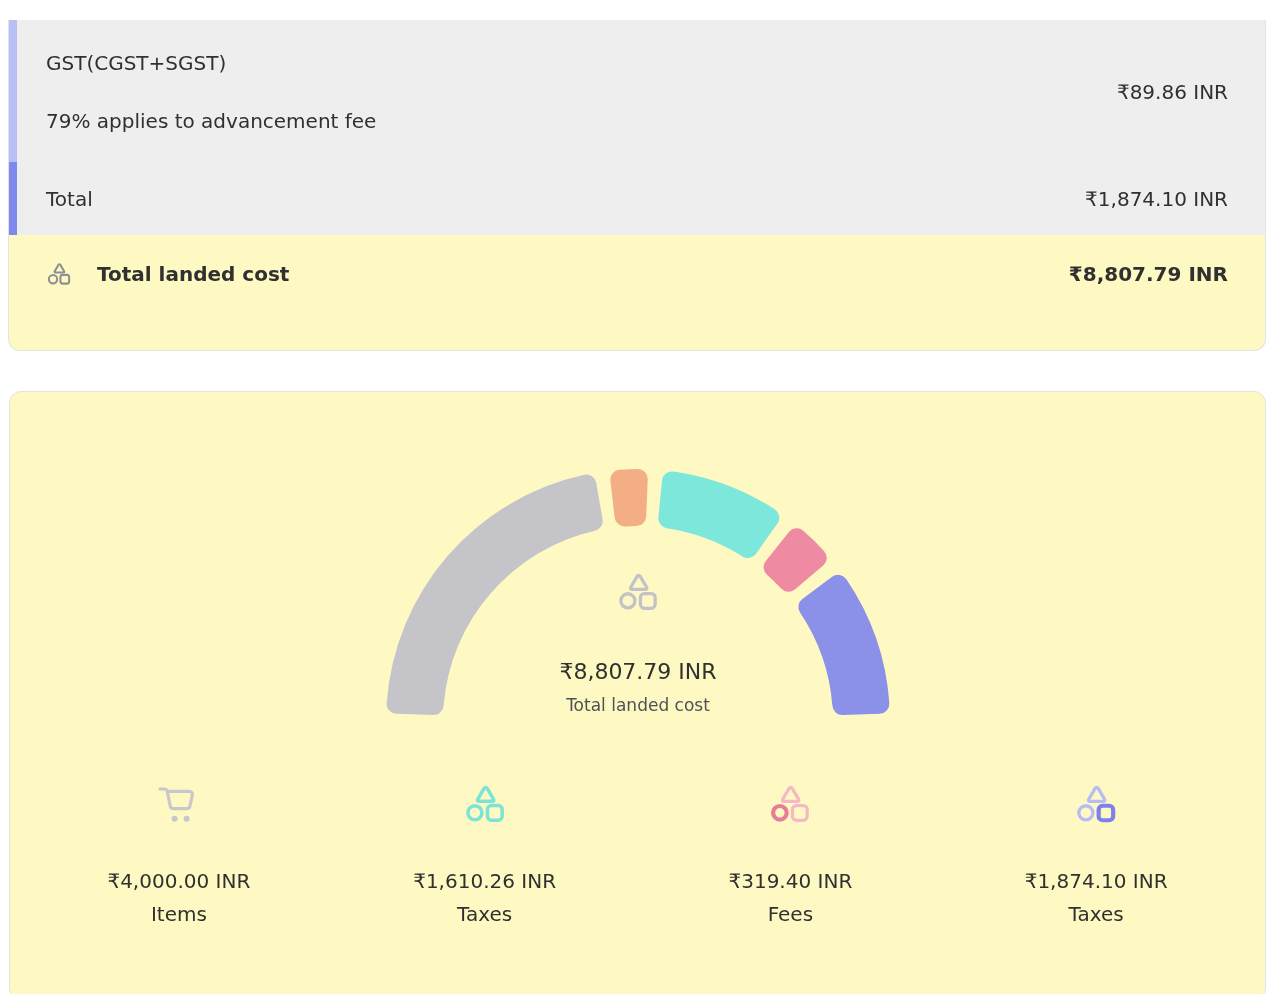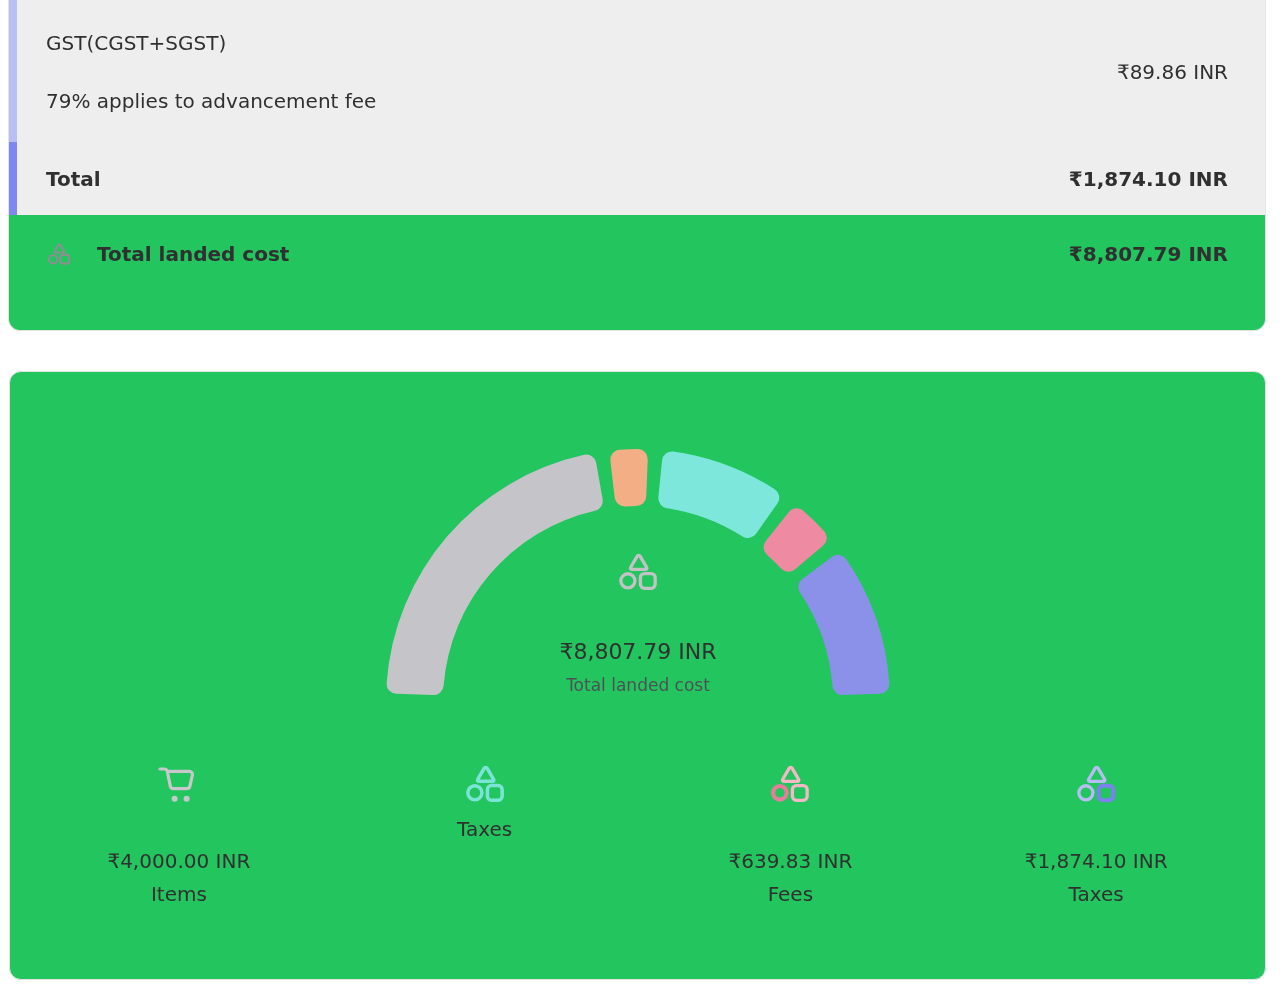--- a/index.html
+++ b/index.html
@@ -1,32 +1,32 @@
 <!DOCTYPE html>
 <html><head>
 <meta charset="utf-8">
 <style>
   * { margin:0; padding:0; box-sizing:border-box; }
   html,body { width:1280px; height:994px; background:#ffffff; overflow:hidden;
               font-family:"DejaVu Sans","Liberation Sans",sans-serif; color:#303030; }
   .page { position:relative; width:1280px; height:994px; }
 
   
-  .card { background:#22c55e; border:1px solid #e3e3e3; }
+  .card { background:#fef9c3; border:1px solid #e3e3e3;margin-top:20px; }
   .card-summary { position:absolute; left:8px; top:0; width:1258px; height:331px;
                   border-top:none; border-radius:0 0 12px 12px; overflow:hidden; }
   .gray-section { position:relative; height:215px; background:#eeeeee; }
   .strip { position:absolute; left:0; width:8px; }
   .strip-light { top:0; height:142px; }
   .strip-dark  { top:142px; height:73px; }
 
   .row { display:flex; align-items:center; padding:0 37px; font-size:20px; }
   .row-gst { height:143px; }
   .row-gst .row-left { display:flex; flex-direction:column; gap:34px; line-height:24px; }
-  .row-total { height:72px; font-weight:700; }
+  .row-total { height:72px; font-weight:400; }
   .row-amount { margin-left:auto; white-space:nowrap; }
   .row-landed { padding-top:26px; font-weight:700; }
   .row-landed .landed-icon { width:26px; height:26px; margin-right:25px; flex:0 0 auto; }
   .row-landed .landed-icon svg { width:26px; height:26px; display:block; }
 
   
   .card-chart { position:absolute; left:9px; top:371px; width:1257px; height:609px;
                 border-radius:12px; }
   .gauge-svg { position:absolute; left:368px; top:69px; width:520px; height:270px; }
   .gauge-center { position:absolute; left:478px; top:179px; width:300px; text-align:center; }
@@ -131,34 +131,35 @@
       <div class="legend-col">
         <div class="legend-iconbox">
           <svg class="i-shapes" viewBox="0 0 40 38">
             <g fill="none" stroke-width="3.2" stroke-linecap="round" stroke-linejoin="round" stroke="#7ce4d7">
               <path d="M19.2 4.8 C19.9 3.6 21.3 3.6 22 4.8 L27.8 14.7 C28.4 15.9 27.9 16.6 26.6 16.6 L14.6 16.6 C13.3 16.6 12.8 15.9 13.4 14.7 Z"></path>
               <circle cx="10.8" cy="27" r="6.4"></circle>
               <rect x="22.2" y="20.4" width="13.4" height="13.4" rx="3.6"></rect>
             </g>
           </svg>
         </div>
+        <div class="legend-amount">₹1,610.26 INR</div>
         <div class="legend-label">Taxes</div>
       </div>
 
       <div class="legend-col">
         <div class="legend-iconbox">
           <svg class="i-shapes" viewBox="0 0 40 38">
             <g fill="none" stroke-width="3" stroke-linecap="round" stroke-linejoin="round" stroke="#f4b8c7">
               <path d="M19.2 4.8 C19.9 3.6 21.3 3.6 22 4.8 L27.8 14.7 C28.4 15.9 27.9 16.6 26.6 16.6 L14.6 16.6 C13.3 16.6 12.8 15.9 13.4 14.7 Z"></path>
               <rect x="22.2" y="20.4" width="13.4" height="13.4" rx="3.6"></rect>
             </g>
             <circle cx="10.8" cy="27" r="6.2" fill="none" stroke-width="3.8" stroke="#e97c9a"></circle>
           </svg>
         </div>
-        <div class="legend-amount">₹639.83 INR</div>
+        <div class="legend-amount">₹319.40 INR</div>
         <div class="legend-label">Fees</div>
       </div>
 
       <div class="legend-col">
         <div class="legend-iconbox">
           <svg class="i-shapes" viewBox="0 0 40 38">
             <g fill="none" stroke-width="3" stroke-linecap="round" stroke-linejoin="round" stroke="#b8bcf4">
               <path d="M19.2 4.8 C19.9 3.6 21.3 3.6 22 4.8 L27.8 14.7 C28.4 15.9 27.9 16.6 26.6 16.6 L14.6 16.6 C13.3 16.6 12.8 15.9 13.4 14.7 Z"></path>
               <circle cx="10.8" cy="27" r="6.4"></circle>
             </g>

